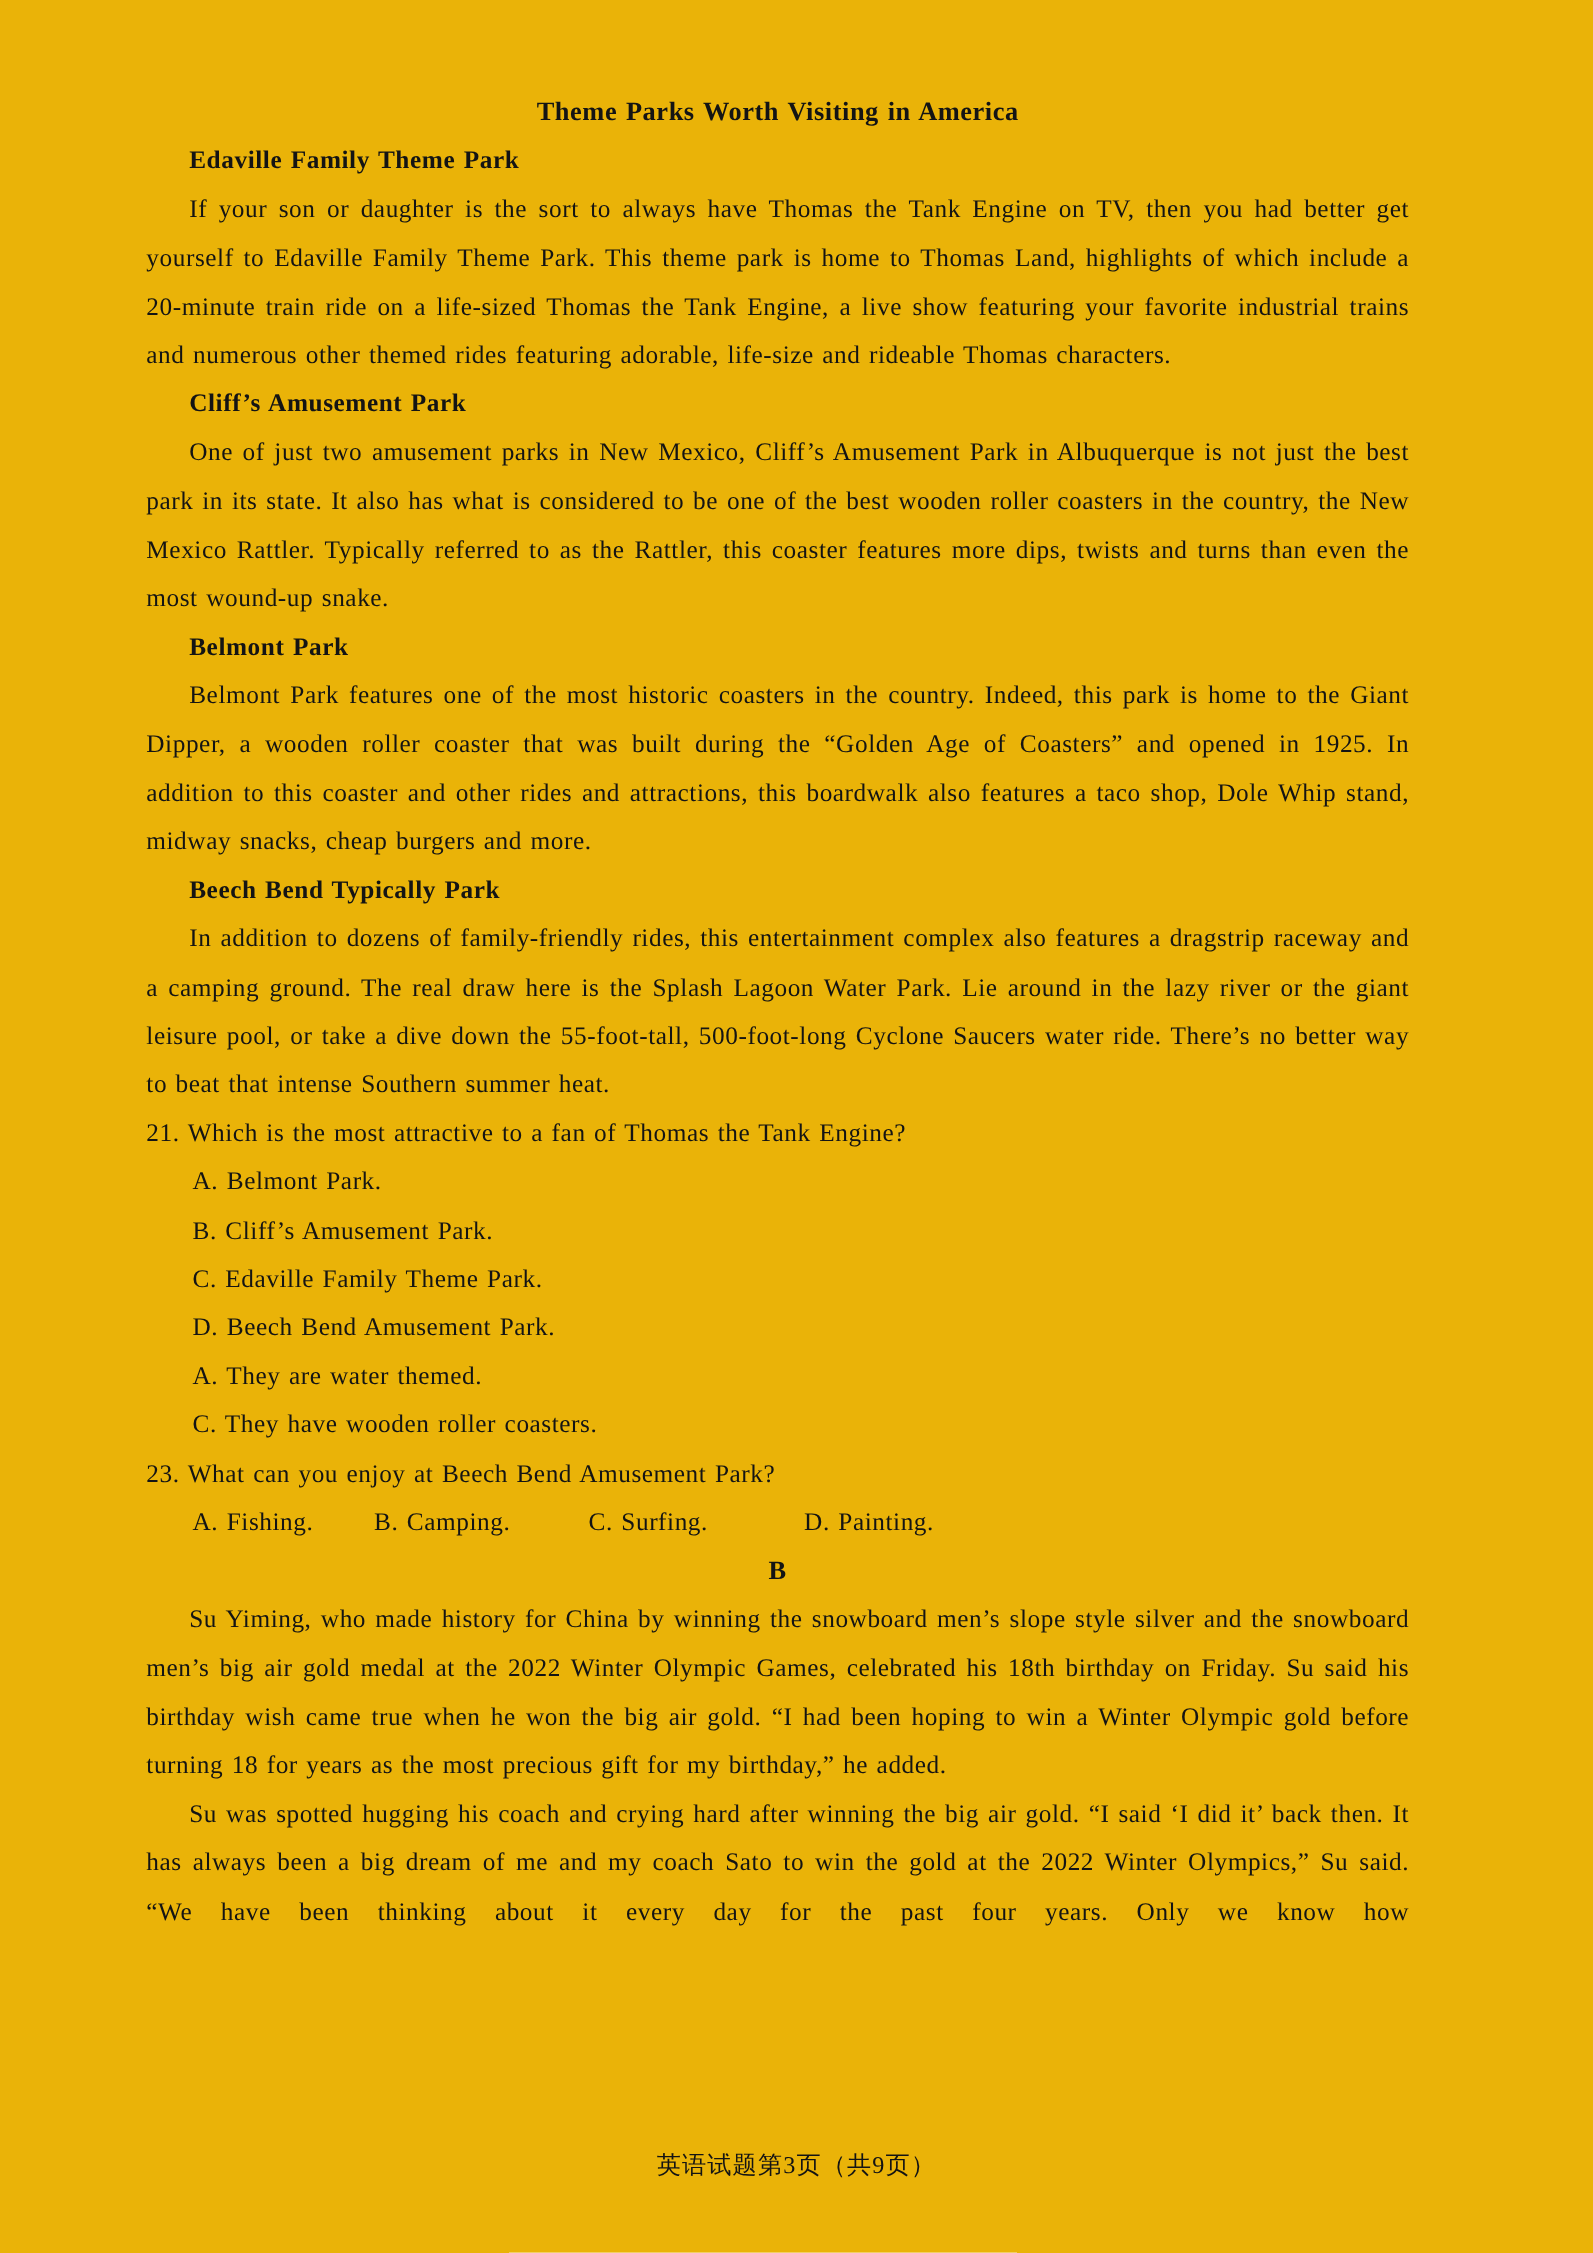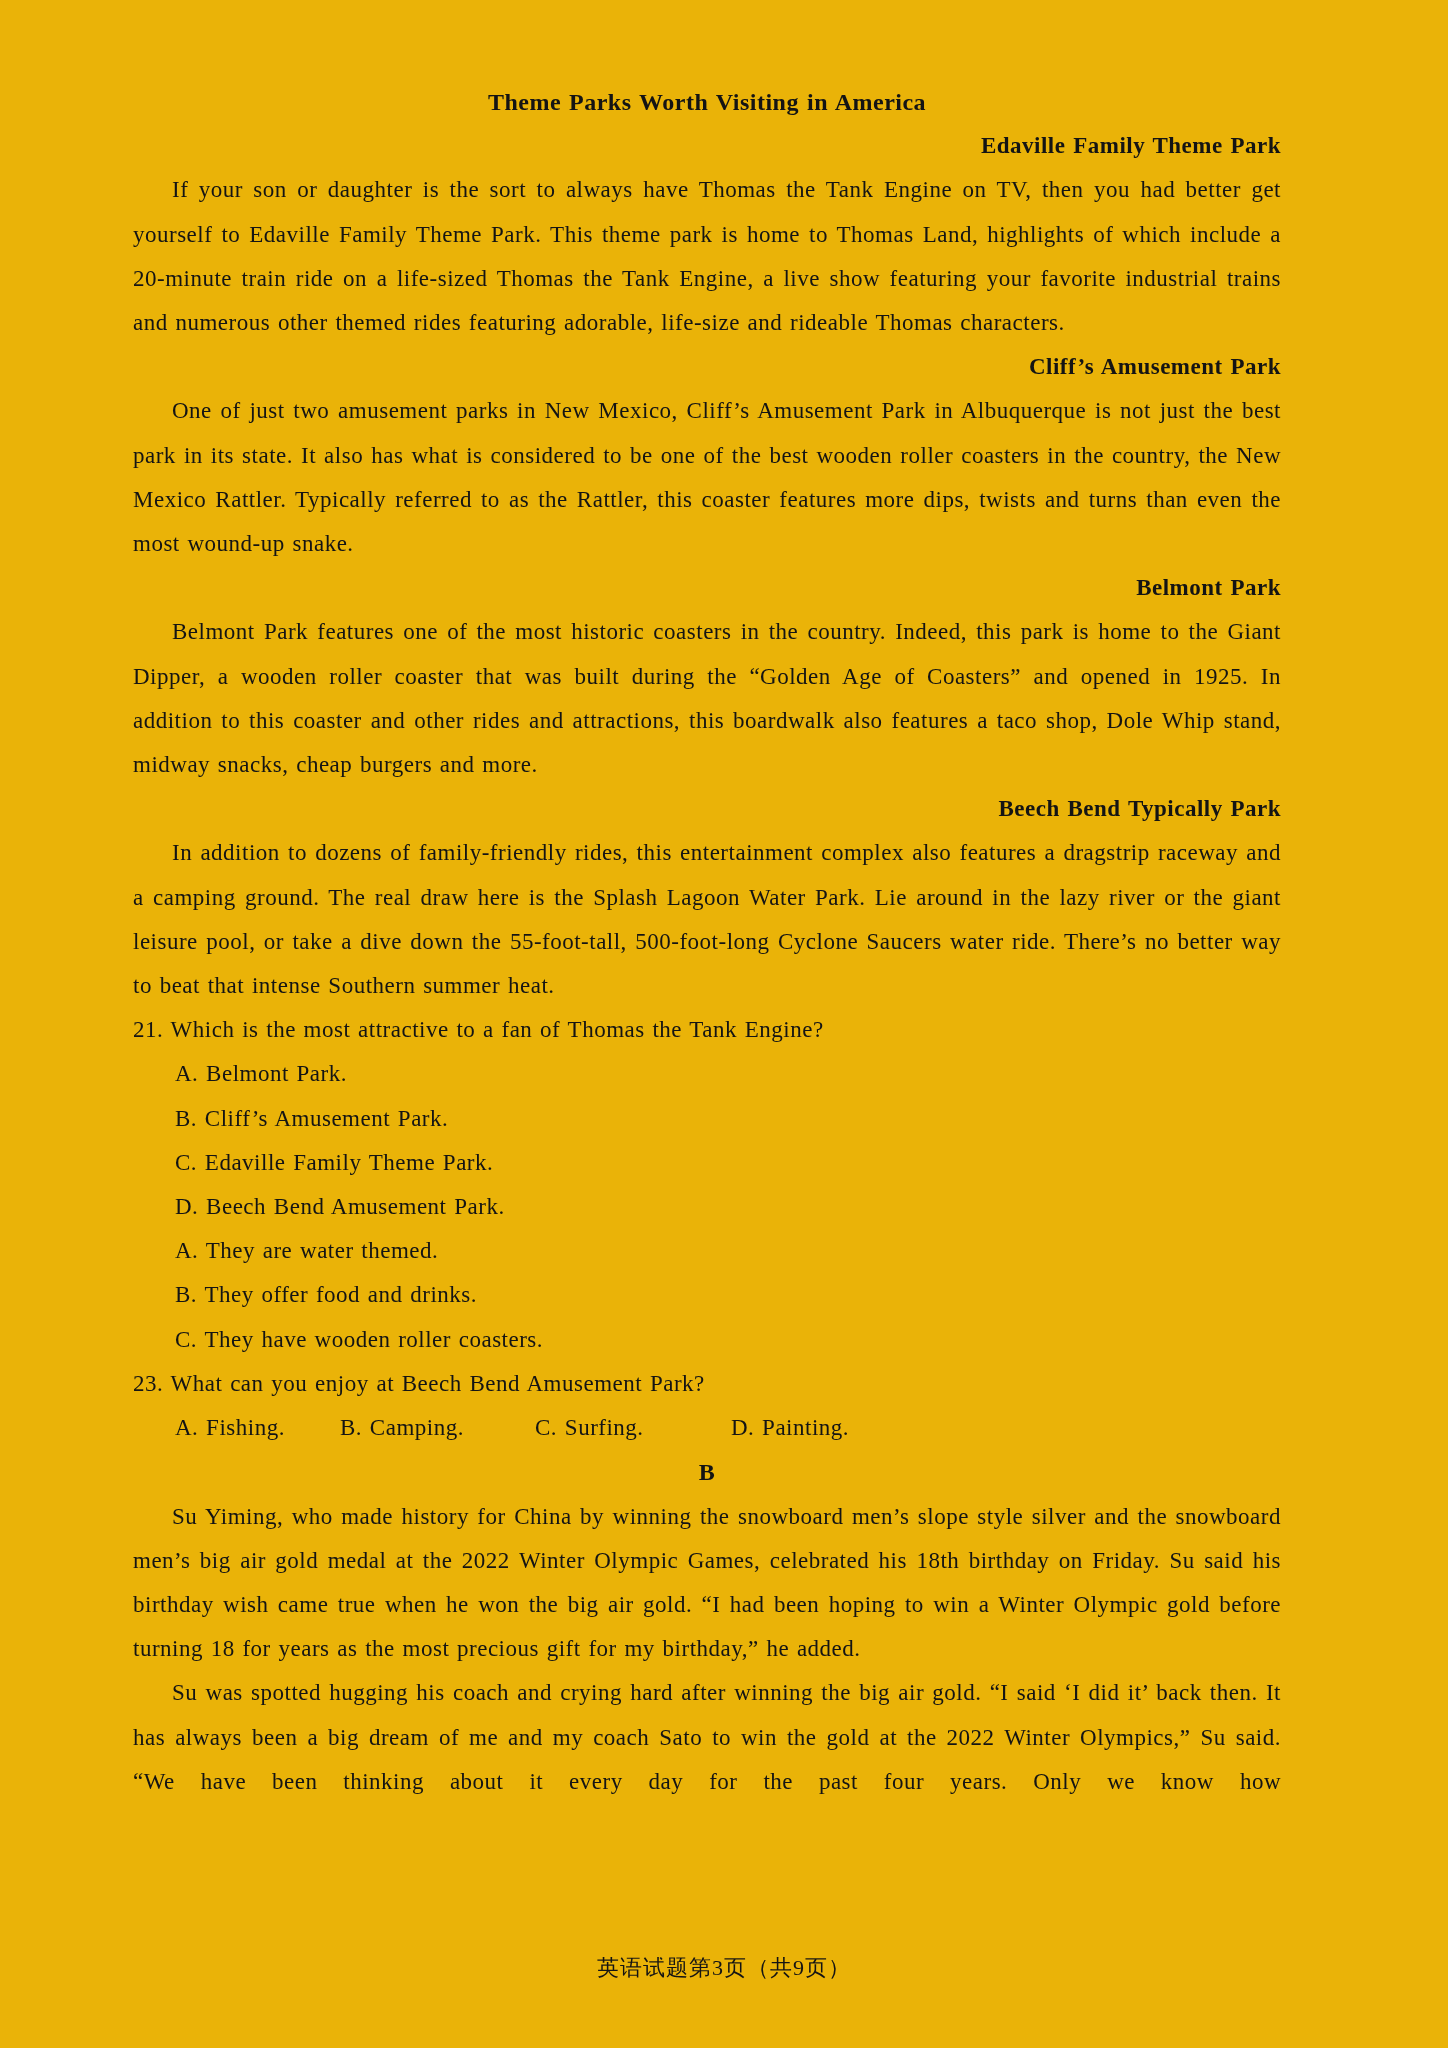--- a/index.html
+++ b/index.html
@@ -29,21 +29,20 @@
   .doc-title {
     margin: 0;
     text-align: center;
     font-weight: bold;
     font-size: 24px;
   }
   .park-heading {
     margin: 0 0 0 39px;
     font-weight: bold;
     font-size: 23px;
-    text-align: right;
   }
   .park-body {
     margin: 0;
     text-align: justify;
     text-indent: 39px;
   }
   .question-stem {
     margin: 0;
   }
   .q-number { display: inline; }
@@ -114,21 +113,20 @@
     <div>
       <p class="question-stem"><span class="q-number">21.</span> <span class="q-text">Which is the most attractive to a fan of Thomas the Tank Engine?</span></p>
       <div class="option-stacked">A. Belmont Park.</div>
       <div class="option-stacked">B. Cliff’s Amusement Park.</div>
       <div class="option-stacked">C. Edaville Family Theme Park.</div>
       <div class="option-stacked">D. Beech Bend Amusement Park.</div>
     </div>
 
     <div>
       <div class="option-stacked">A. They are water themed.</div>
-      <div class="option-stacked">B. They offer food and drinks.</div>
       <div class="option-stacked">C. They have wooden roller coasters.</div>
     </div>
 
     <div>
       <p class="question-stem"><span class="q-number">23.</span> <span class="q-text">What can you enjoy at Beech Bend Amusement Park?</span></p>
       <div class="options-inline">
         <span class="opt-a">A. Fishing.</span><span class="opt-b">B. Camping.</span><span class="opt-c">C. Surfing.</span><span class="opt-d">D. Painting.</span>
       </div>
     </div>
 

